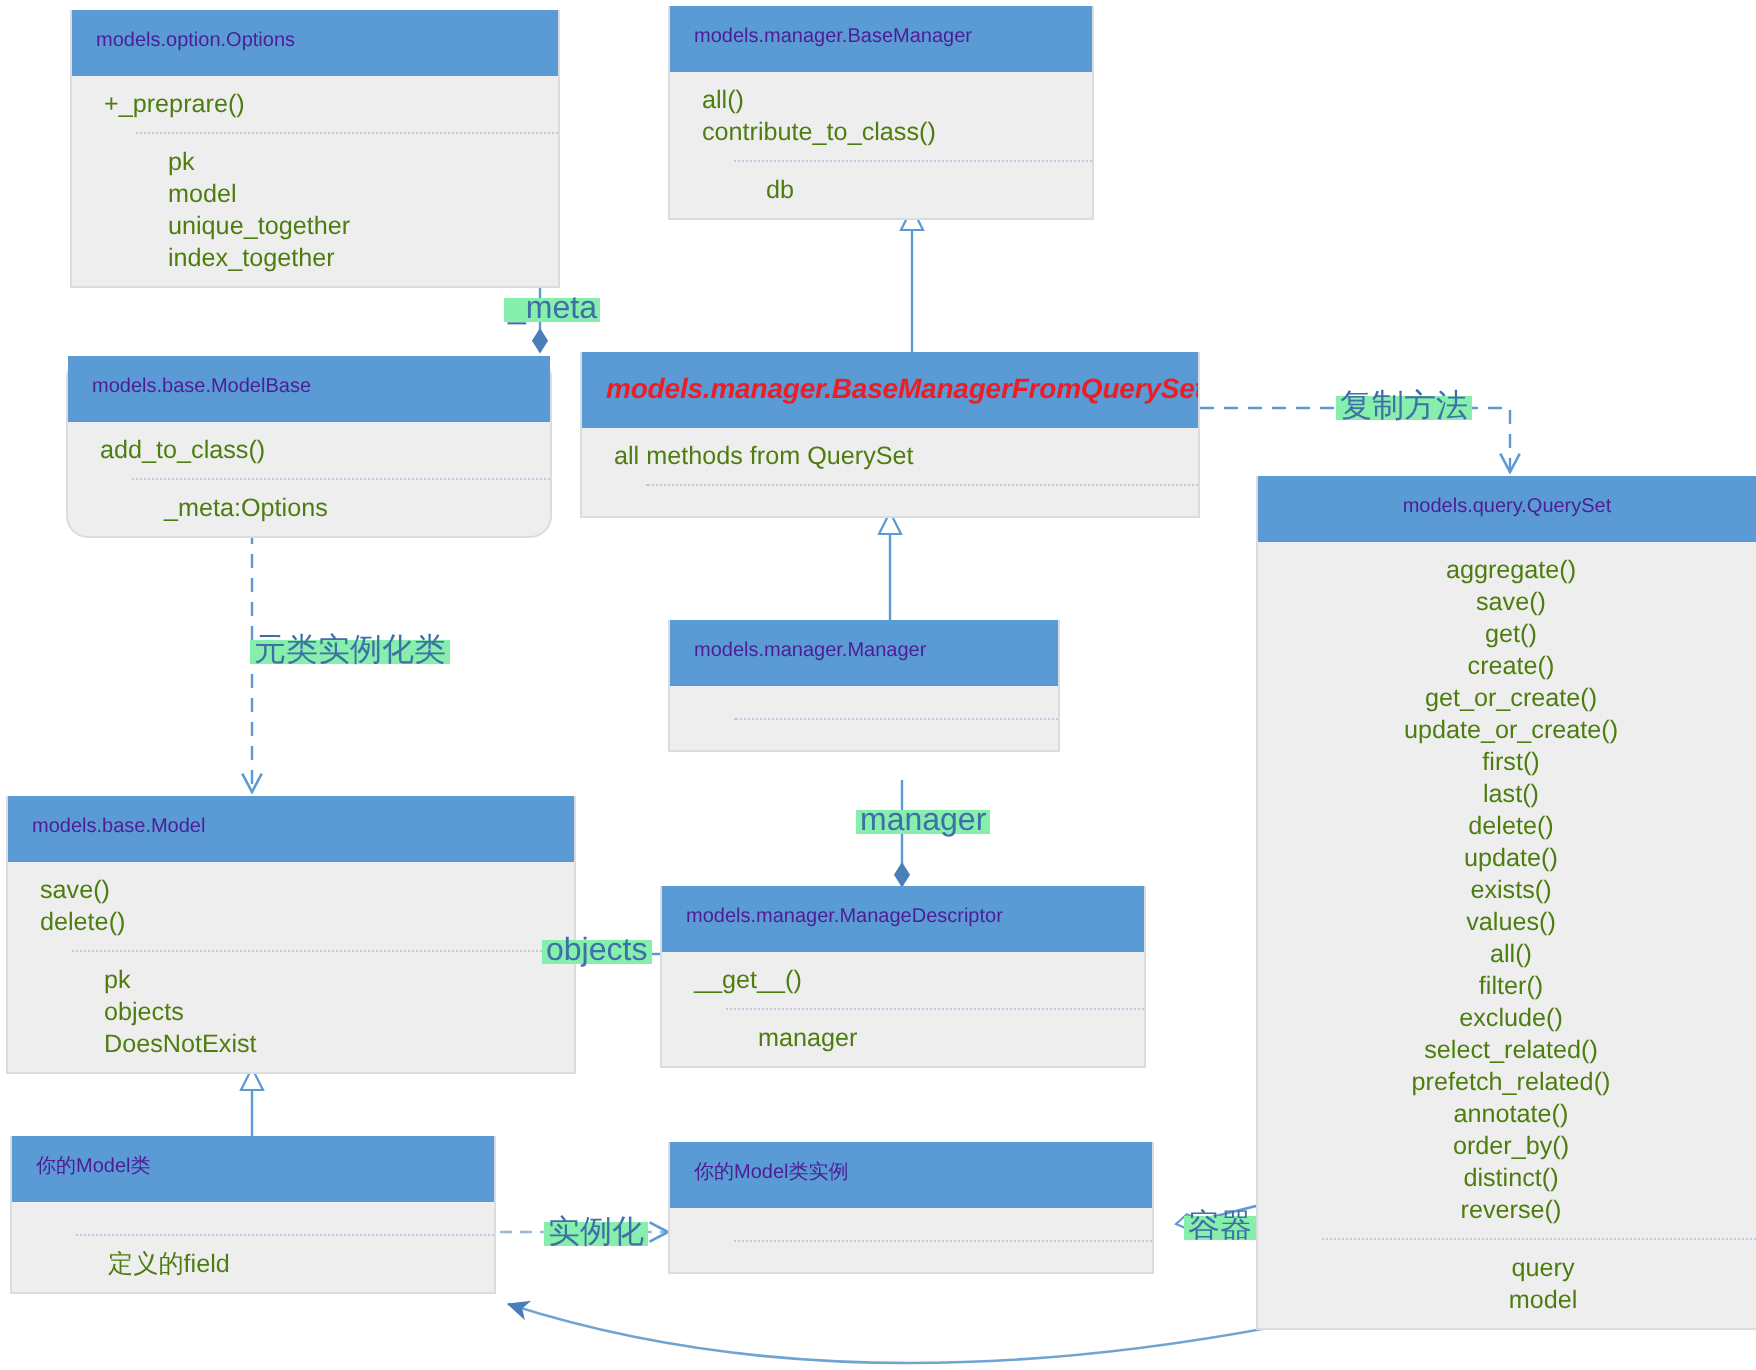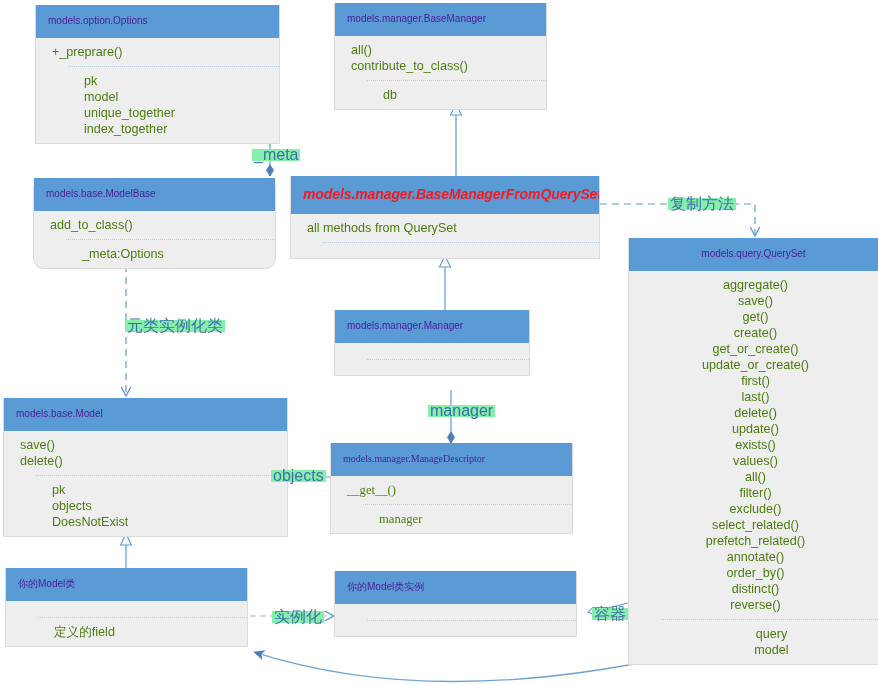--- a/index.html
+++ b/index.html
@@ -213,21 +213,21 @@
         <div class="sec">
           <div class="row">save()</div>
           <div class="row">delete()</div>
         </div>
         <div class="sec divider">
           <div class="row">pk</div>
           <div class="row">objects</div>
           <div class="row">DoesNotExist</div>
         </div>
       </div>
-      <div class="uml" style="left: 330px; top: 443px; width: 243px; font-family: Liberation Serif, serif;">
+      <div class="uml" style="left: 330px; top: 443px; width: 243px;">
         <div class="hdr">models.manager.ManageDescriptor</div>
         <div class="sec">
           <div class="row">__get__()</div>
         </div>
         <div class="sec divider">
           <div class="row">manager</div>
         </div>
       </div>
       <div class="uml" style="left: 5px; top: 568px; width: 243px;">
         <div class="hdr">你的Model类</div>

